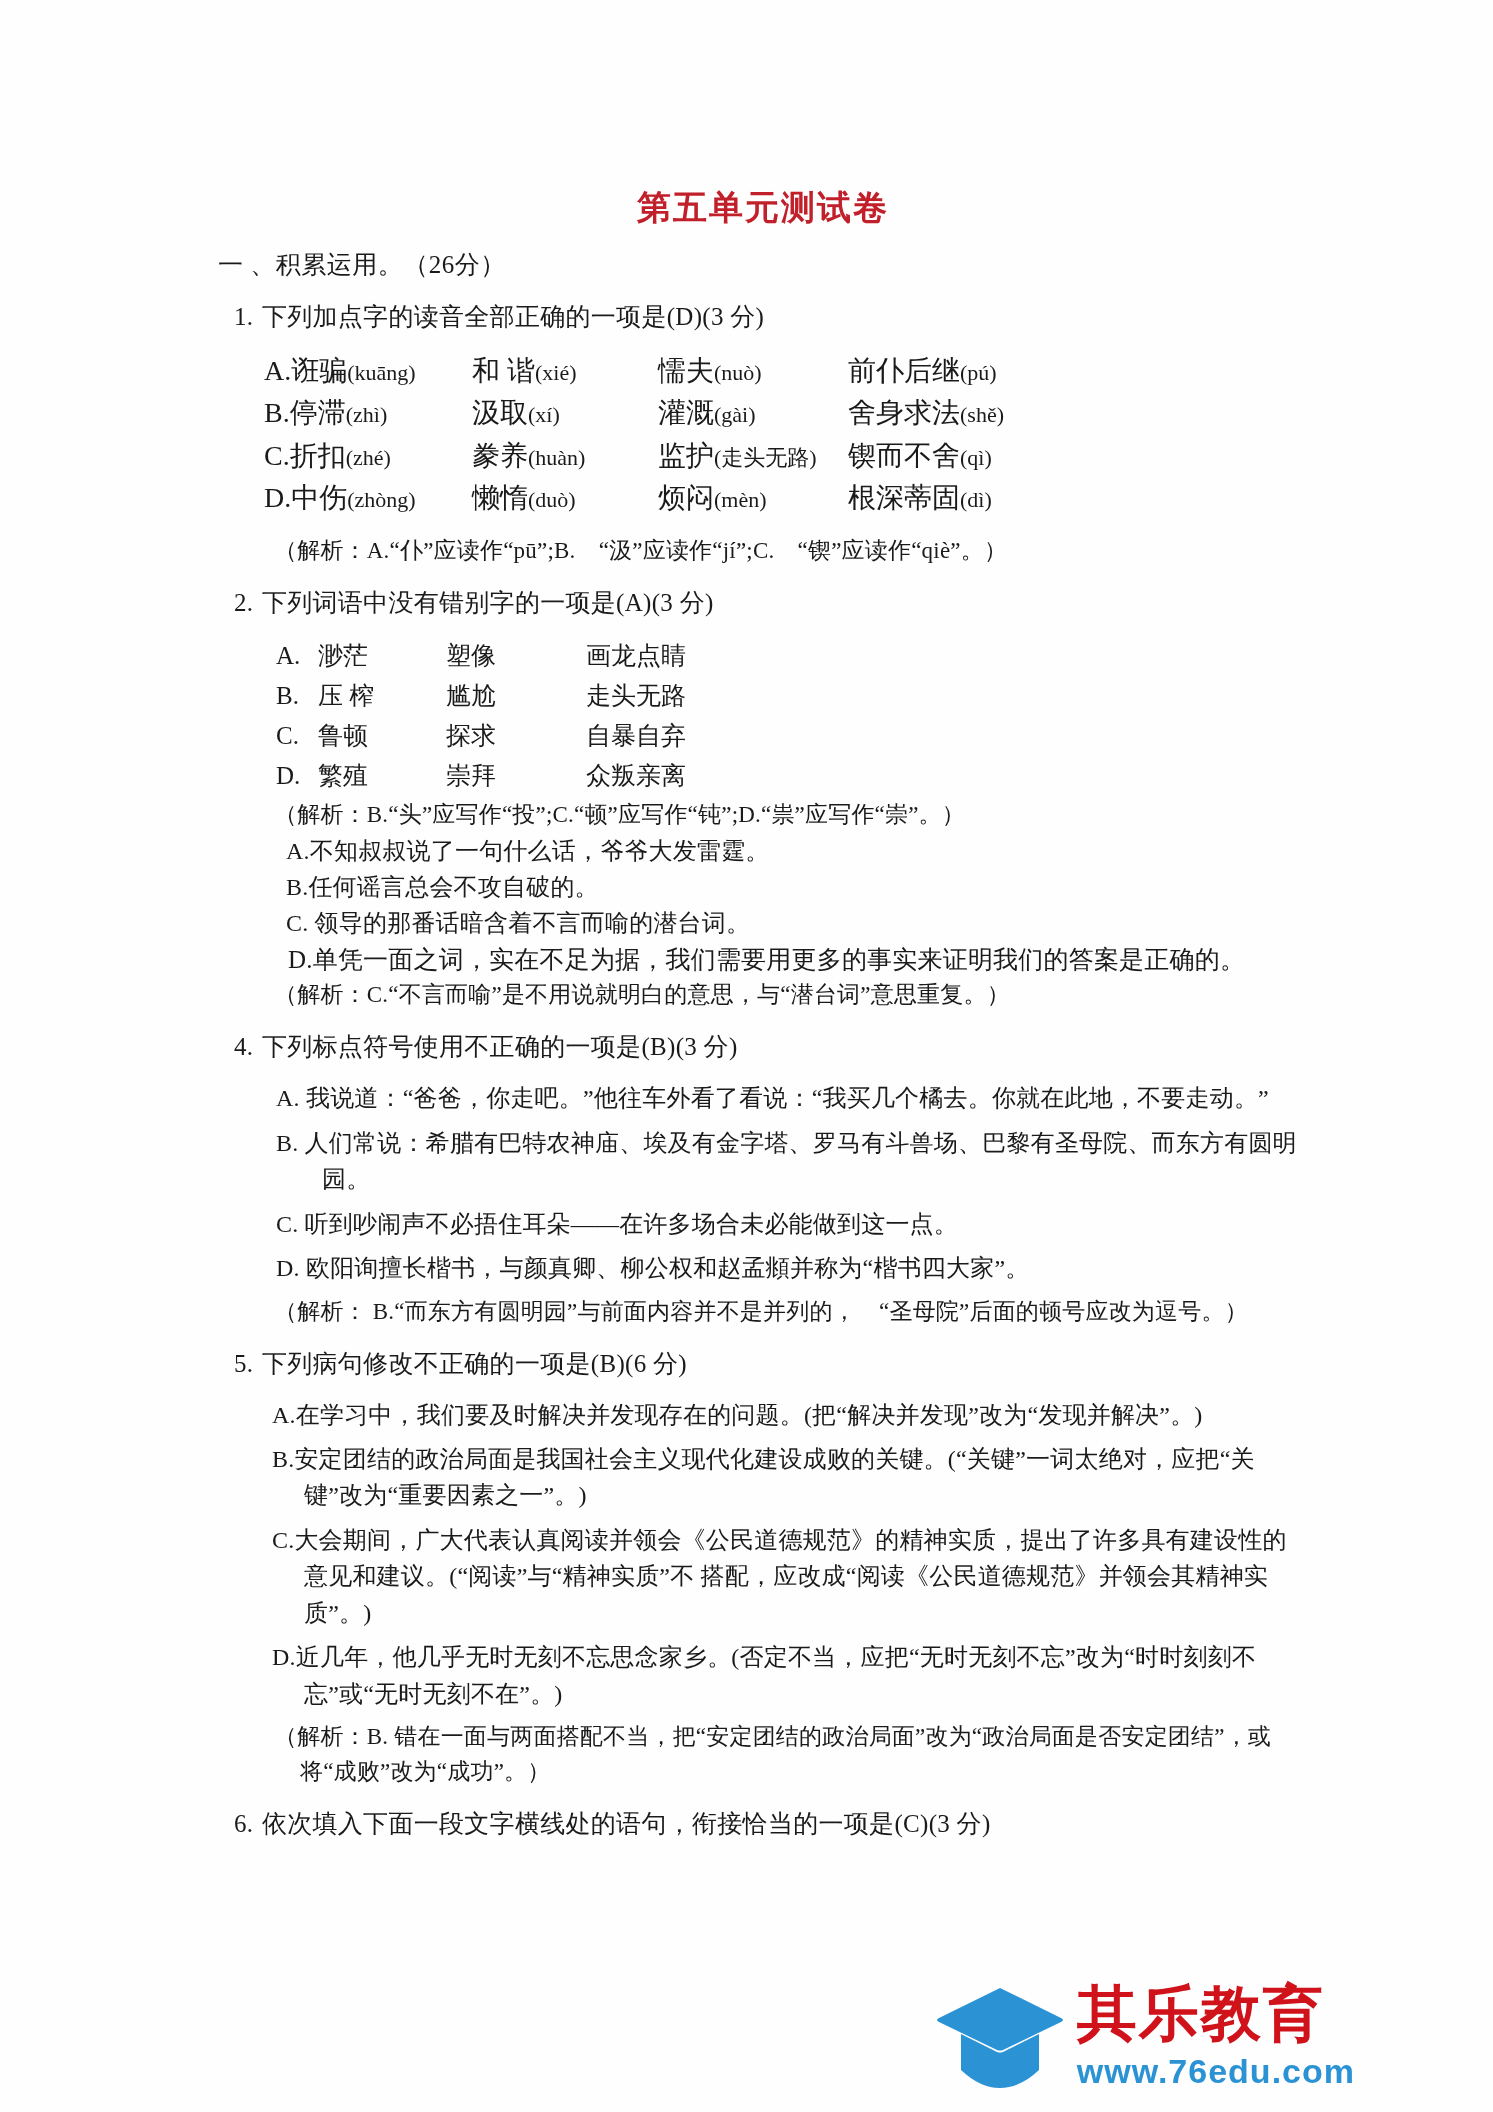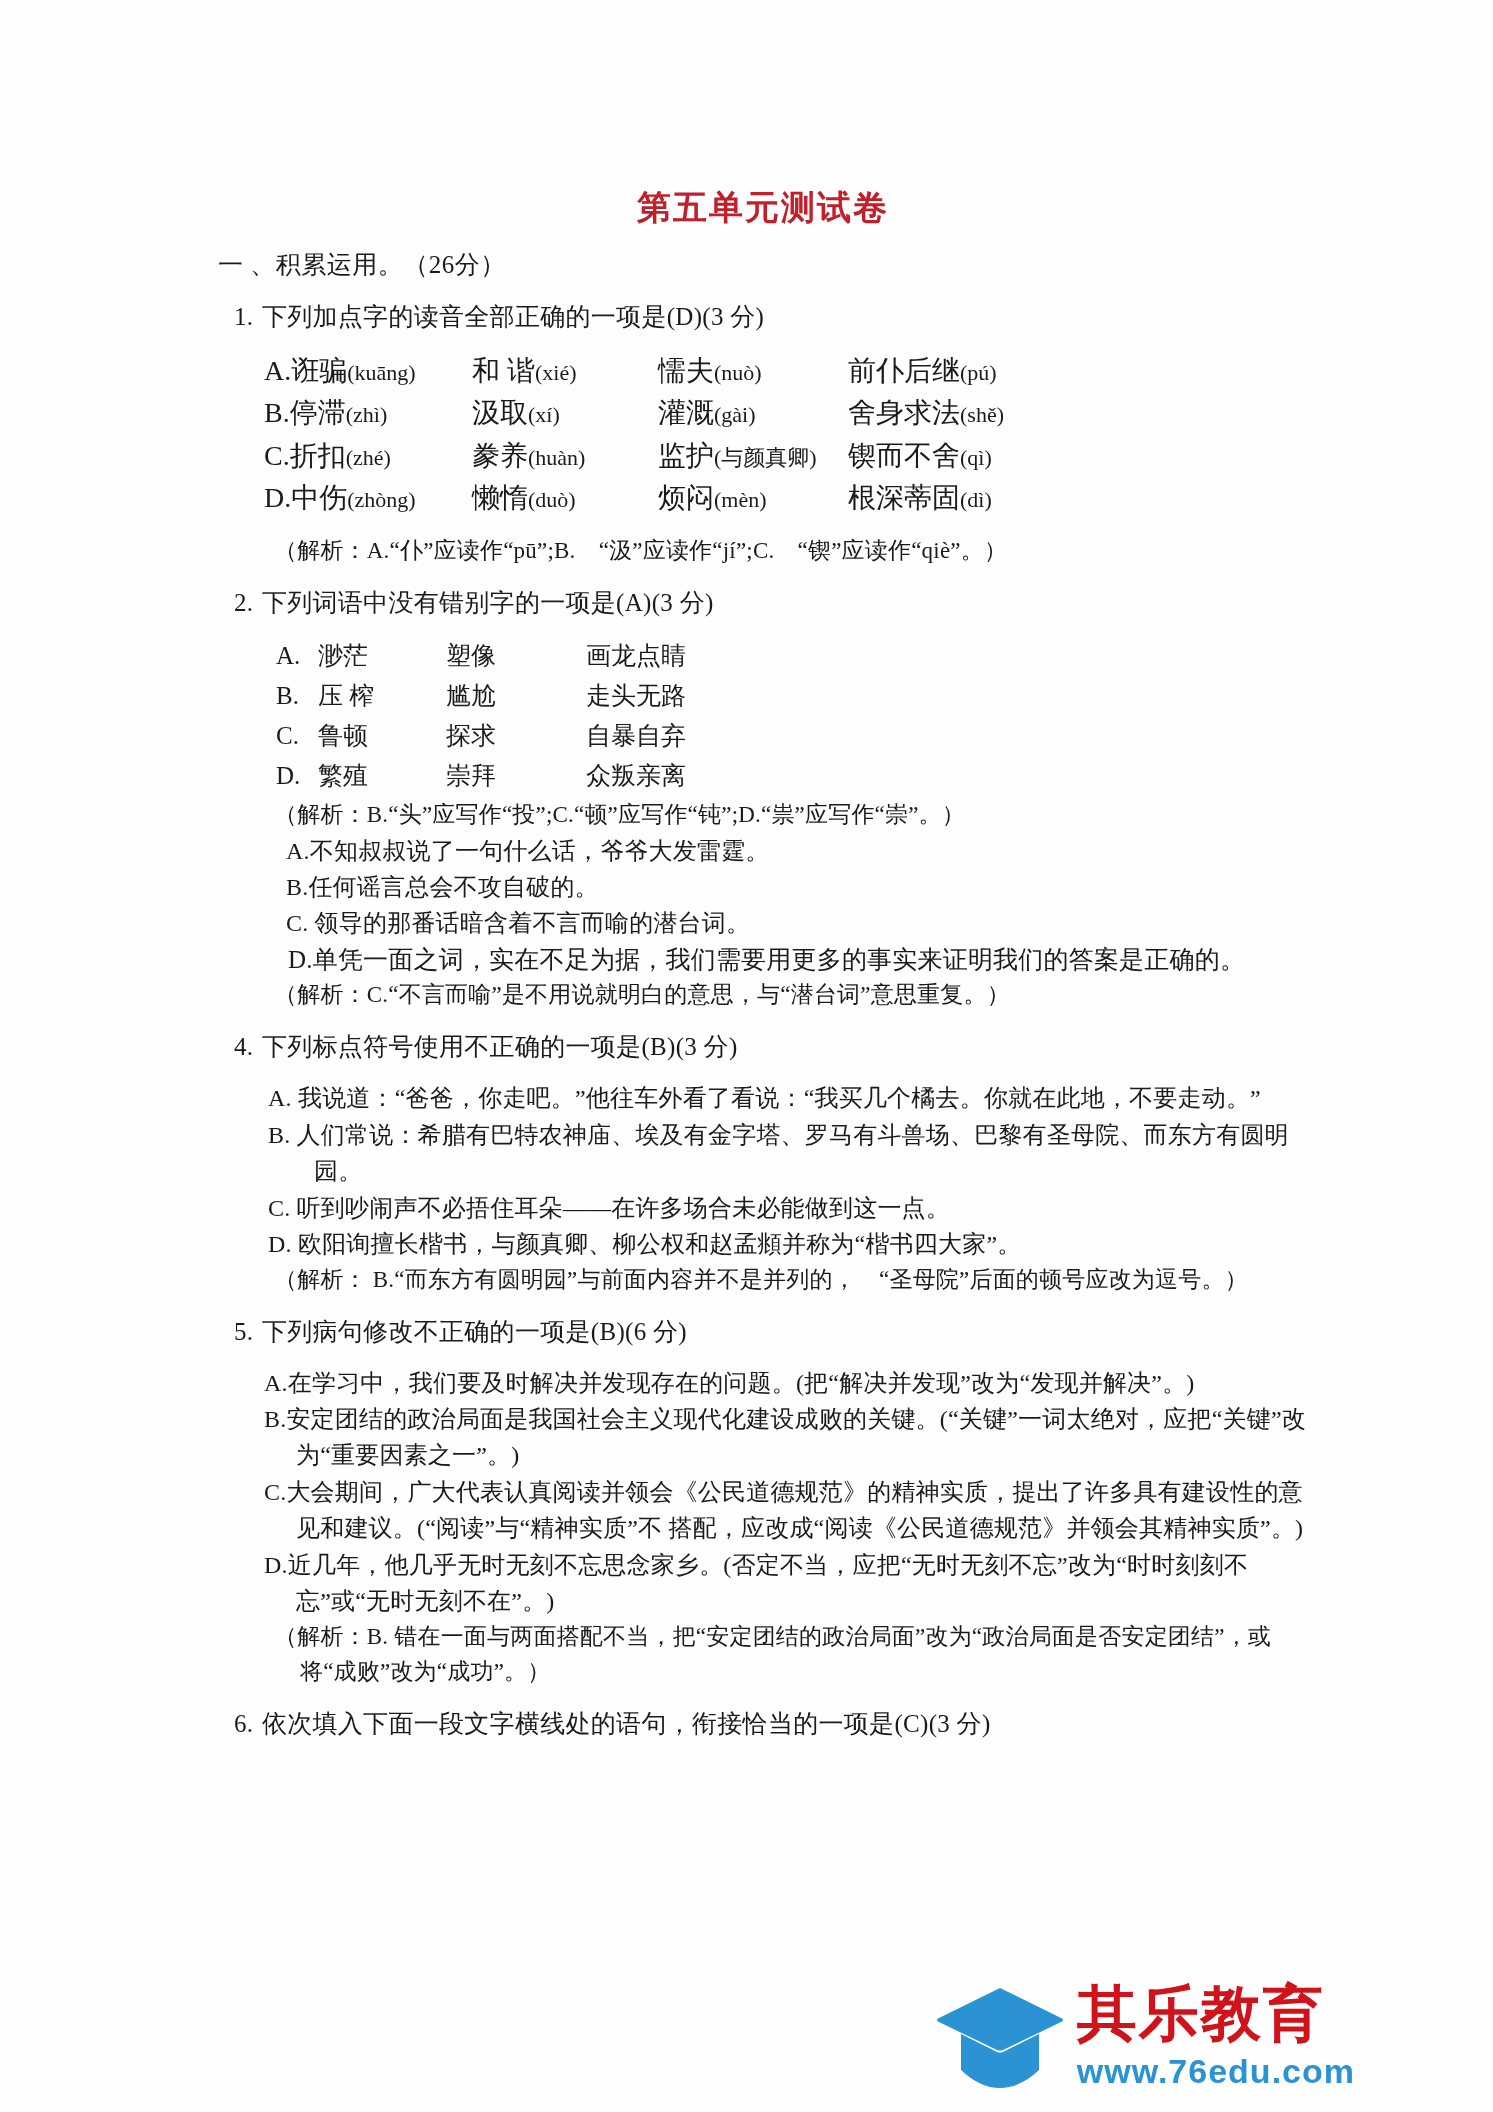--- a/index.html
+++ b/index.html
@@ -96,21 +96,21 @@
     margin: 0;
     padding-left: 68px;
     letter-spacing: 0.2px;
   }
   .idiom-opt.dd { font-size: 25px; padding-left: 70px; }
 
   
   .hang {
     font-size: 24px;
     line-height: 1.52;
-    margin: 0;
+    margin: 8px;
     padding-left: 96px;
     text-indent: -46px;
     letter-spacing: 0.2px;
   }
   .hang.tight { padding-left: 78px; text-indent: -32px; }
 
   .analysis {
     font-size: 23px;
     line-height: 1.52;
     margin: 0;
@@ -171,21 +171,21 @@
       </tr>
       <tr>
         <td class="c0"><span>B.</span><span>停滞</span><span class="py">(zhì)</span></td>
         <td class="c1"><span>汲取</span><span class="py">(xí)</span></td>
         <td class="c2"><span>灌溉</span><span class="py">(gài)</span></td>
         <td class="c3"><span>舍身求法</span><span class="py">(shě)</span></td>
       </tr>
       <tr>
         <td class="c0"><span>C.</span><span>折扣</span><span class="py">(zhé)</span></td>
         <td class="c1"><span>豢养</span><span class="py">(huàn)</span></td>
-        <td class="c2"><span>监护</span><span class="py">(与颜真卿)</span></td>
+        <td class="c2"><span>监护</span><span class="py">(走头无路)</span></td>
         <td class="c3"><span>锲而不舍</span><span class="py">(qì)</span></td>
       </tr>
       <tr>
         <td class="c0"><span>D.</span><span>中伤</span><span class="py">(zhòng)</span></td>
         <td class="c1"><span>懒惰</span><span class="py">(duò)</span></td>
         <td class="c2"><span>烦闷</span><span class="py">(mèn)</span></td>
         <td class="c3"><span>根深蒂固</span><span class="py">(dì)</span></td>
       </tr>
     </tbody>
       </table>

